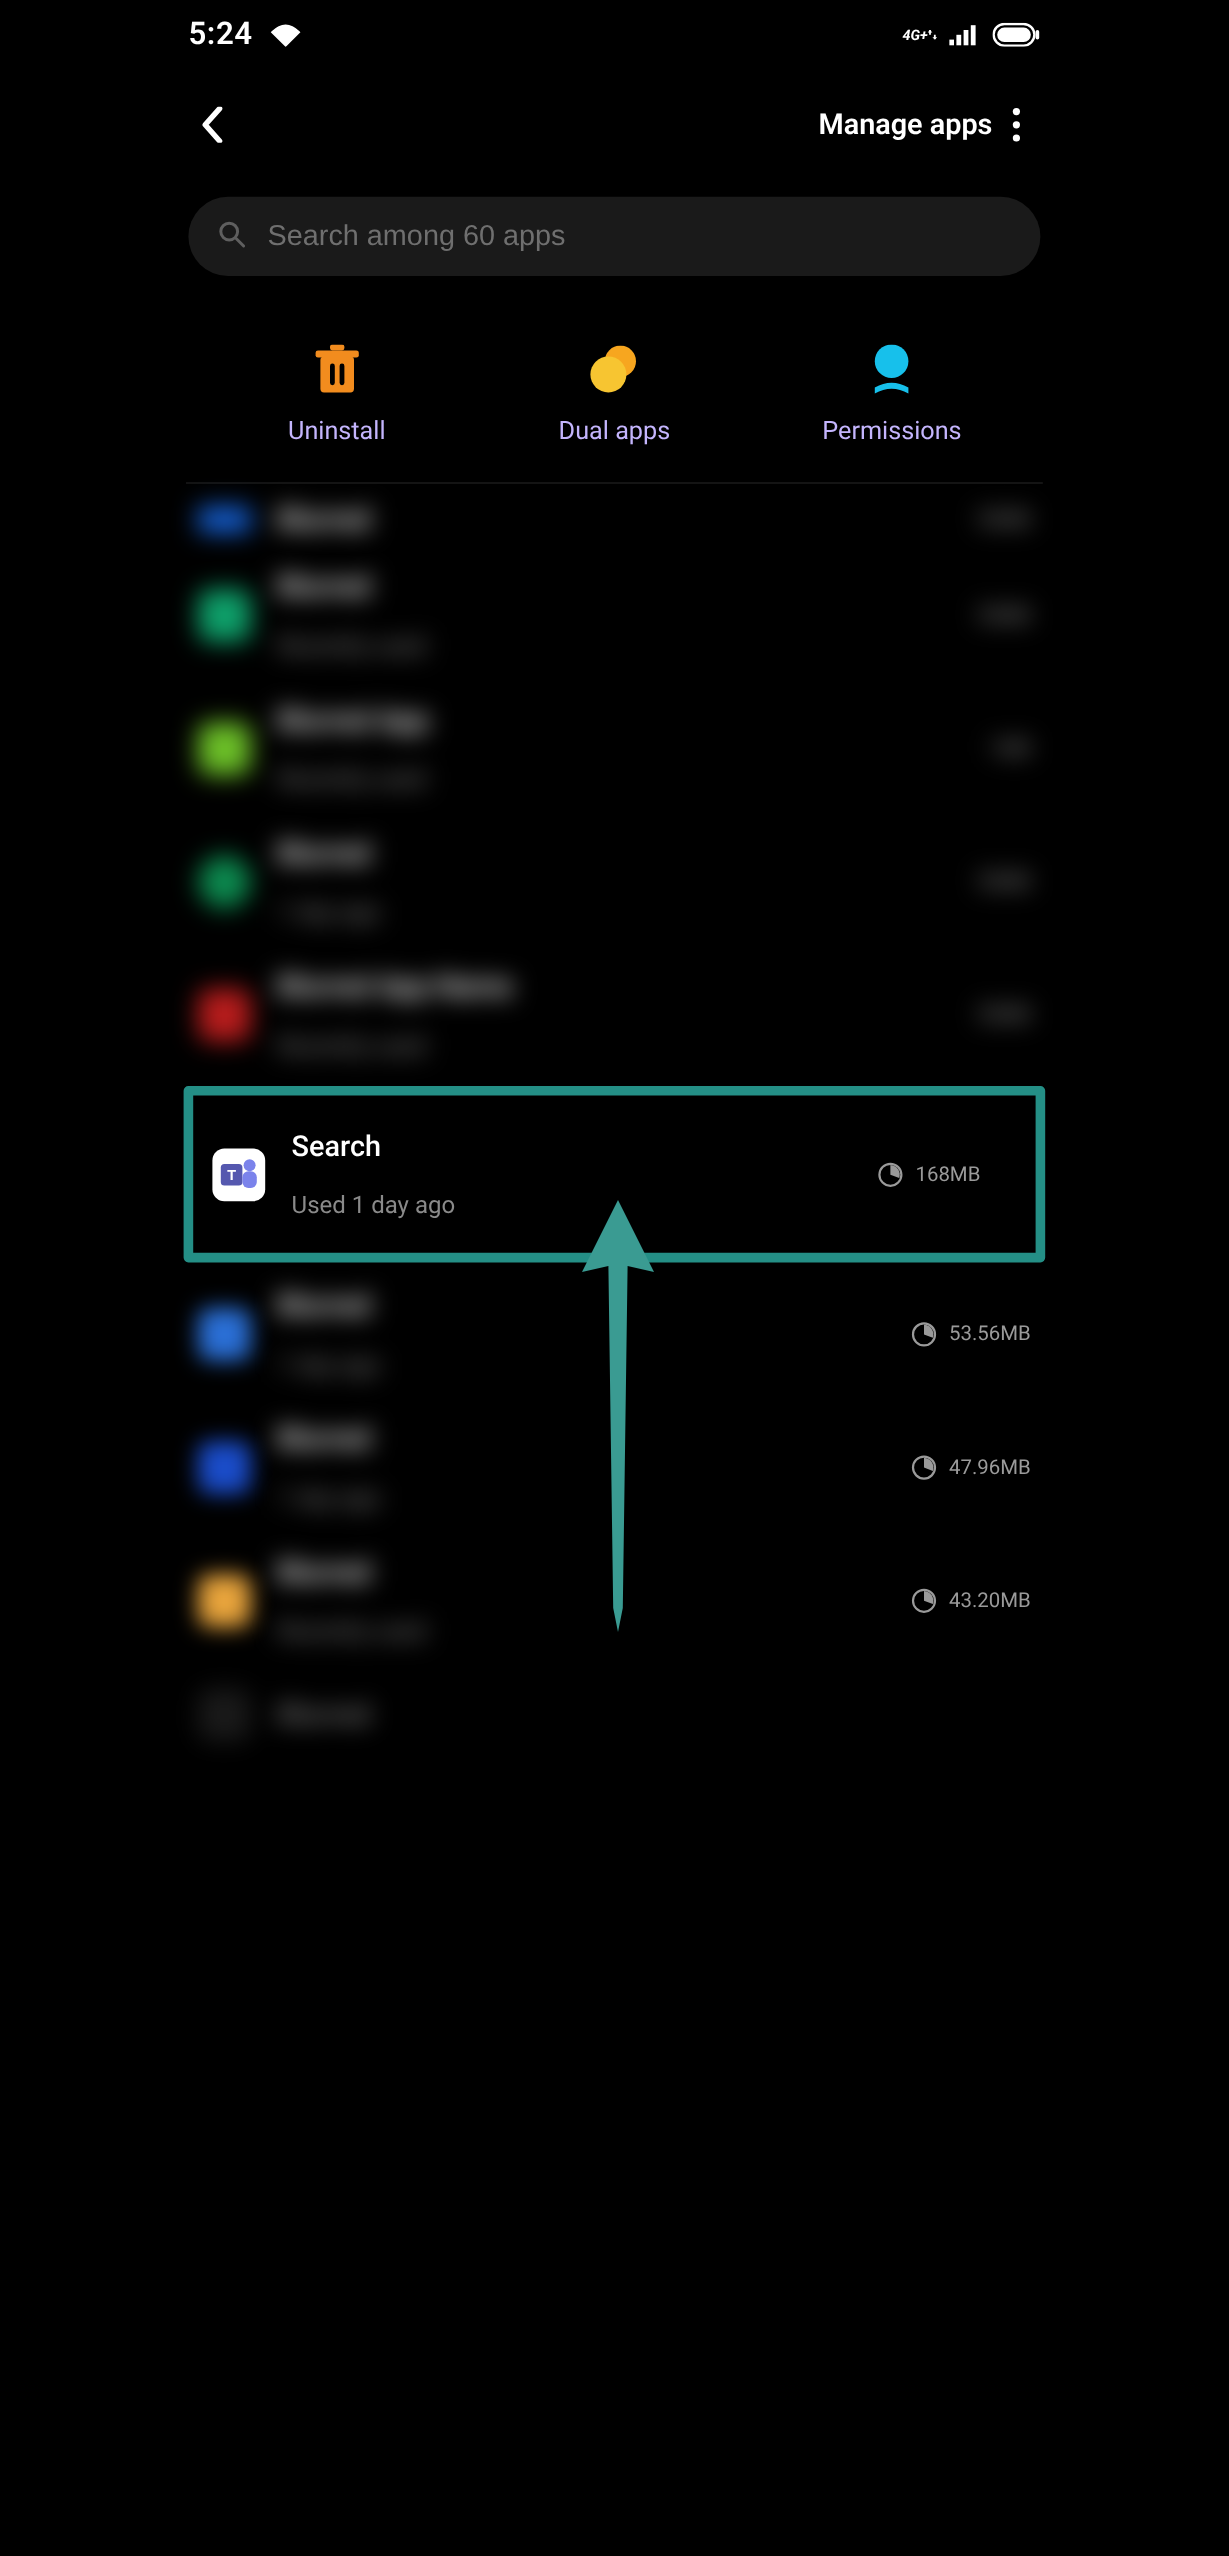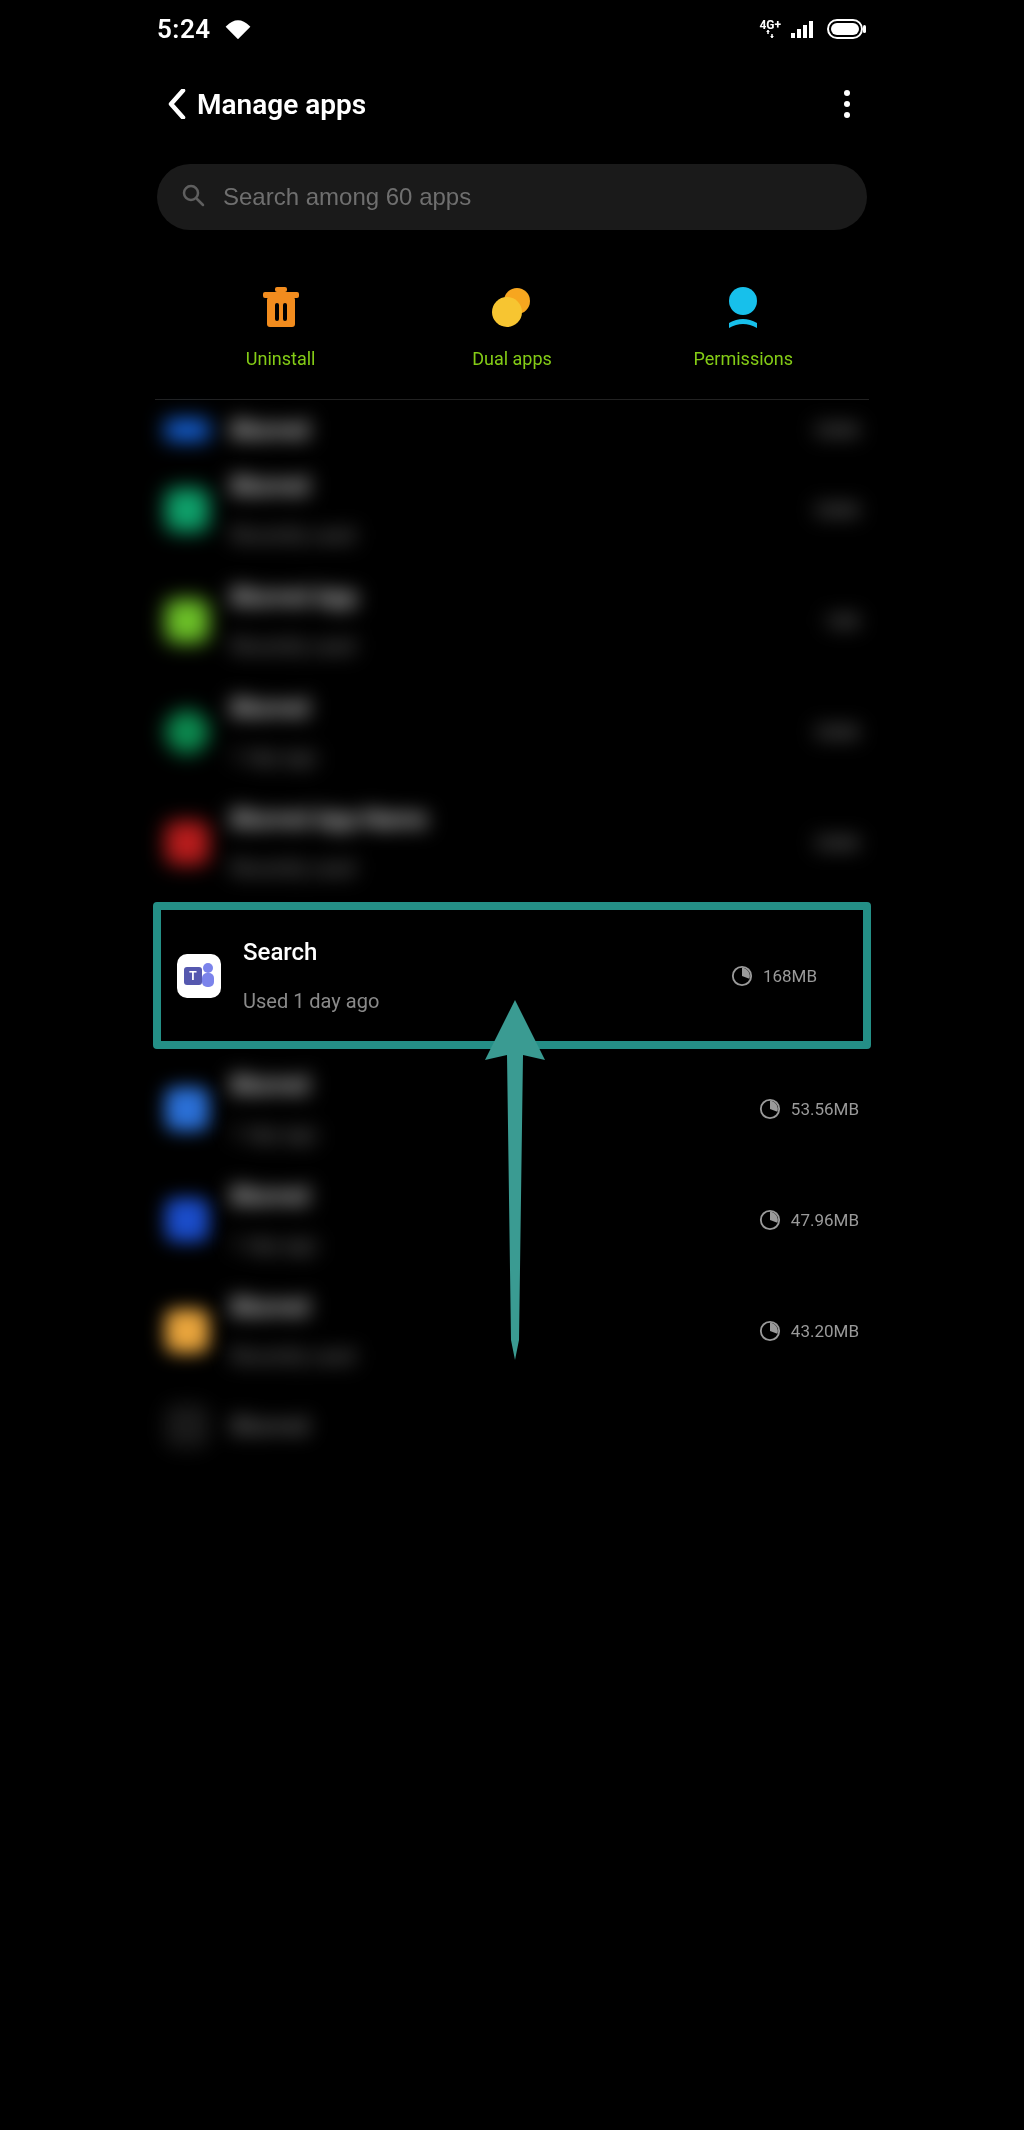--- a/index.html
+++ b/index.html
@@ -32,21 +32,21 @@
   .net-label { font-size:12px; font-weight:700; line-height:10px; }
 
   
   .header {
     display:flex;
     align-items:center;
     justify-content:space-between;
     padding: 30px 22px 40px;
   }
   .back-btn { width:40px; height:40px; display:flex; align-items:center; justify-content:center;}
-  .header-title { font-size: 28px; font-weight:600; flex:1; text-align:left; }
+  .header-title { font-size: 24px; font-weight:600; flex:1; text-align:right; }
   .more-btn { width:40px; height:40px; display:flex; align-items:center; justify-content:center; flex-direction:column; gap:5px;}
   .more-dot { width:6px; height:6px; background:#fff; border-radius:50%; }
 
   
   .search-wrap {
     margin: 0 22px;
     background: #1a1a1a;
     border-radius: 38px;
     height: 66px;
     display:flex;
@@ -70,21 +70,21 @@
     display:flex;
     justify-content:space-around;
     padding: 56px 10px 30px;
     border-bottom: 1px solid #222;
     margin: 0 20px;
   }
   .action {
     display:flex; flex-direction:column; align-items:center; gap:18px;
     width: 33%;
   }
-  .action-label { font-size:18px; color:#84cc16; }
+  .action-label { font-size:21px; color:#c4b5fd; }
   .icon-box { width:44px; height:44px; display:flex; align-items:center; justify-content:center; }
 
   
   .list { padding: 6px 0 0; }
   .row {
     display:flex; align-items:center;
     padding: 18px 30px;
     gap: 22px;
     position: relative;
   }
@@ -127,21 +127,21 @@
   <div class="status-bar">
     <div class="status-left">
       <span class="status-time">5:24</span>
       <span class="wifi-icon">
         <svg width="26" height="20" viewBox="0 0 24 18" fill="none">
           <path d="M12 17 C12 17 2 7 2 7 C5 4 9 2 12 2 C15 2 19 4 22 7 C22 7 12 17 12 17Z" stroke="#fff" stroke-width="2" fill="#fff"></path>
         </svg>
       </span>
     </div>
     <div class="status-right">
-      <span style="display:flex;flex-direction:column;align-items:center;">
+      <span style="display:flex;flex-direction:row;align-items:center;font-style:italic;">
         <span class="net-label">4G+</span>
         <svg width="8" height="8" viewBox="0 0 8 8">
             <path d="M2 0v4M6 8V4" stroke="#fff" stroke-width="1.5"></path>
             <path d="M0 2l2-2 2 2M8 6l-2 2-2-2" fill="#fff"></path>
           </svg>
       </span>
       <span class="signal-icon">
         <svg width="26" height="18" viewBox="0 0 26 18">
           <rect x="0" y="13" width="4" height="5" fill="#fff"></rect>
           <rect x="6" y="9" width="4" height="9" fill="#fff"></rect>

